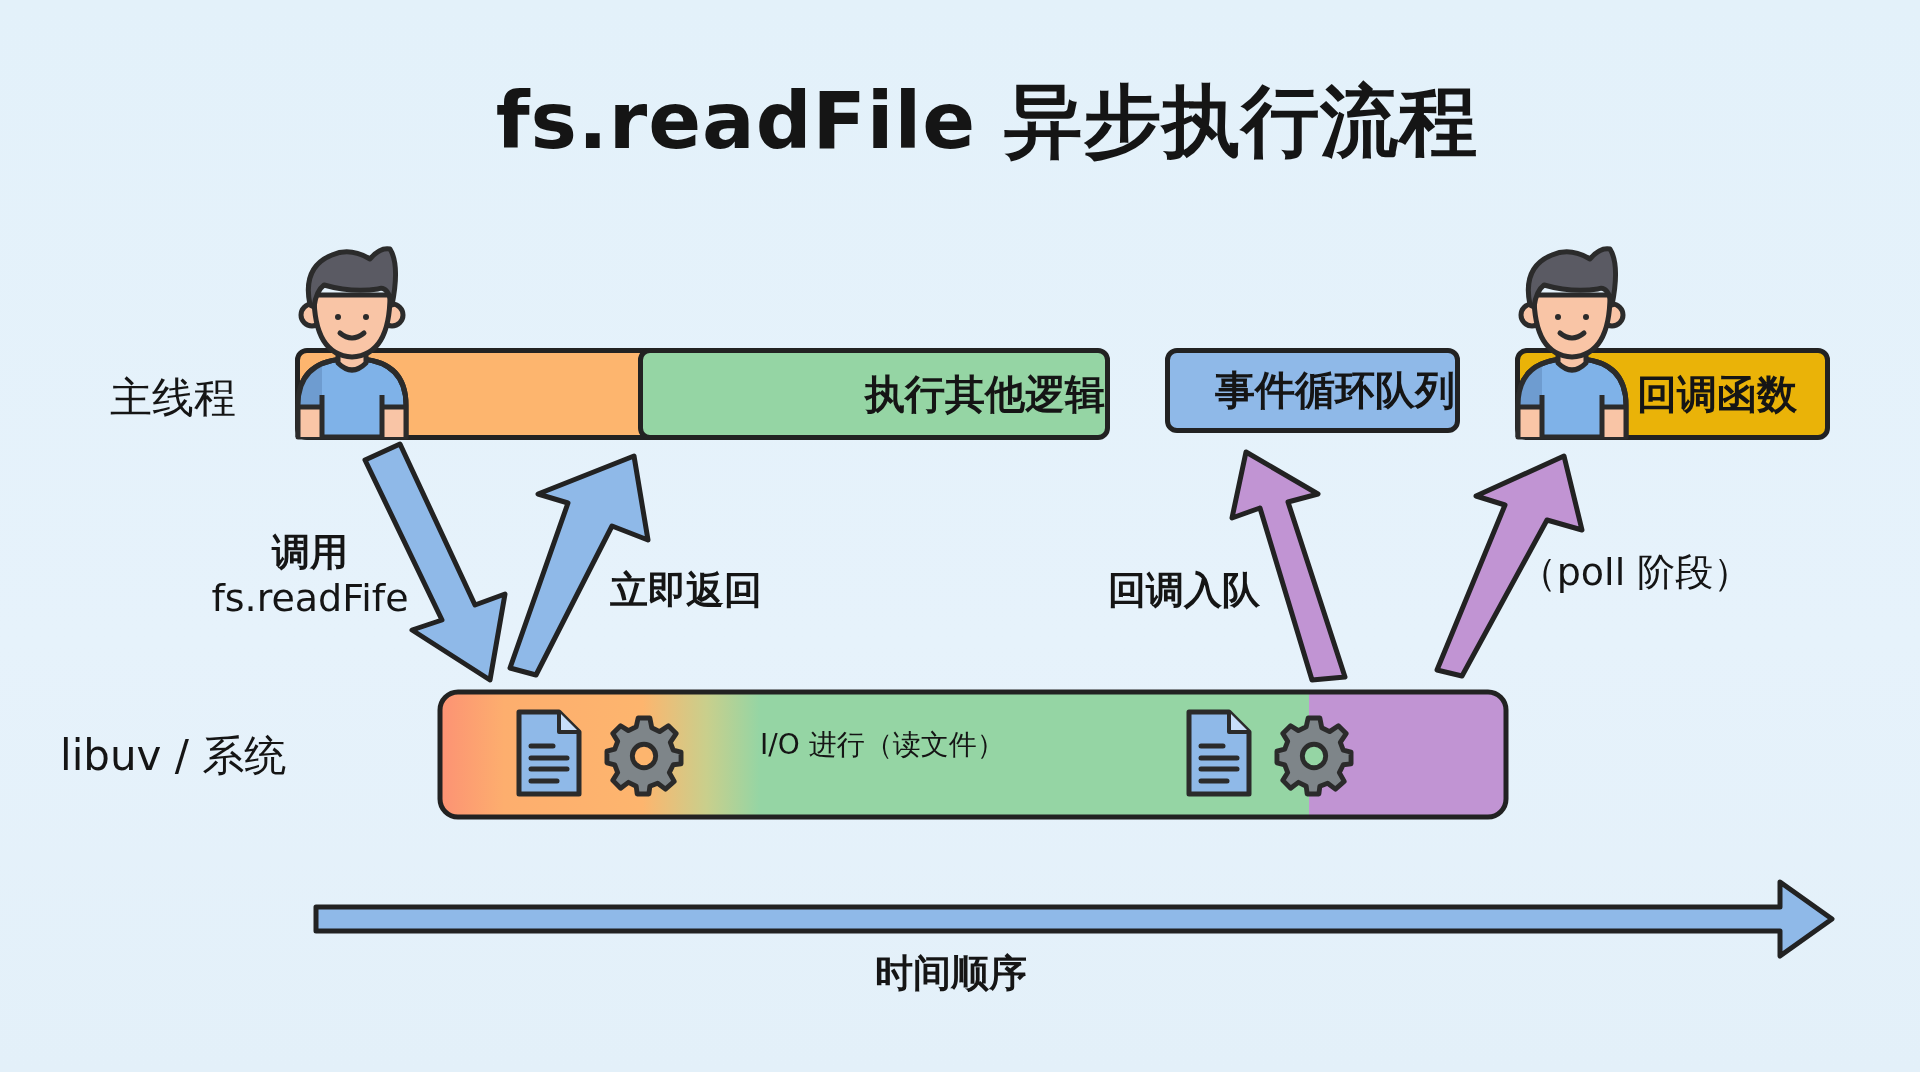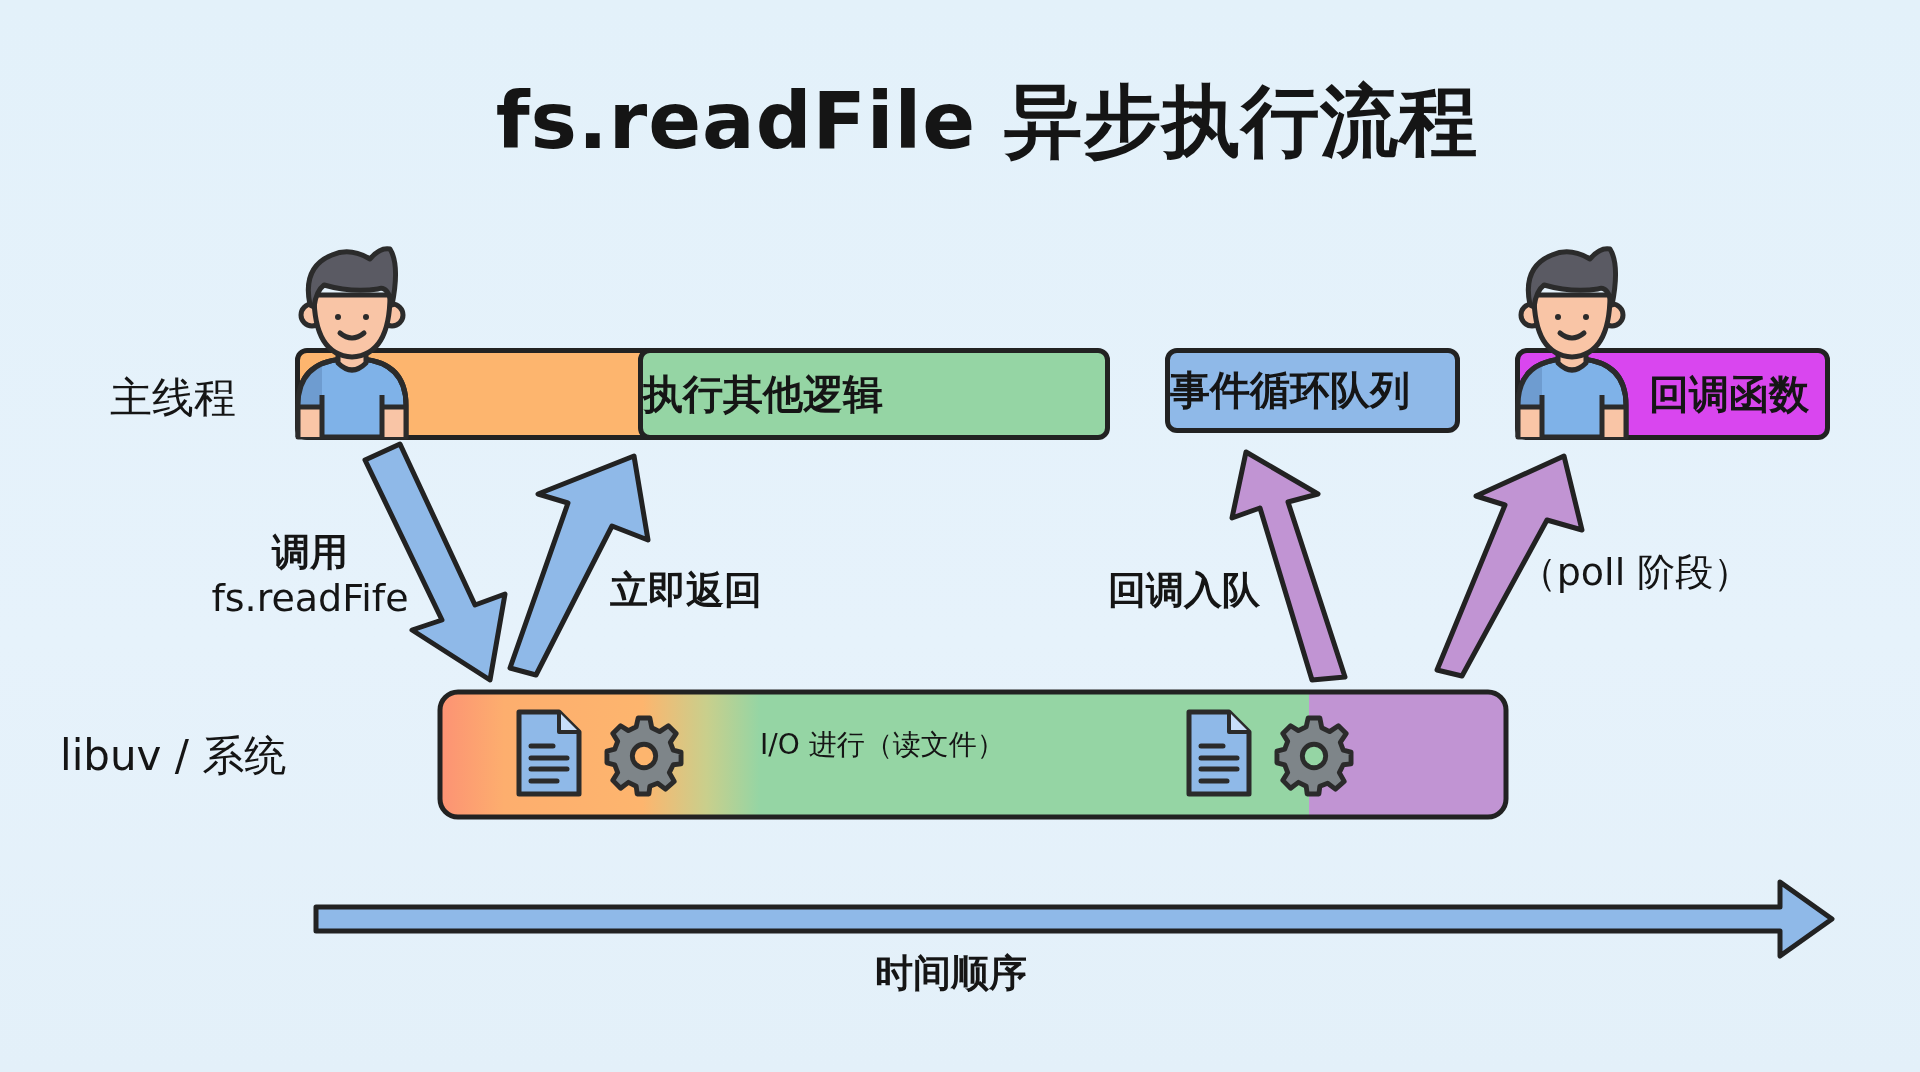--- a/index.html
+++ b/index.html
@@ -12,21 +12,21 @@
   }
   .abs { position: absolute; }
   .title {
     left: 0; width: 1920px; top: 70px; text-align: center;
     font-size: 78px; font-weight: bold; letter-spacing: 1px; padding-left: 27px;
   }
   .lane-label { font-size: 42px; font-weight: normal; }
   .lane-label.libuv { font-weight: normal; }
   .bar {
     border: 5px solid #222; border-radius: 12px; box-sizing: border-box;
-    display: flex; align-items: center; justify-content: flex-start;
+    display: flex; align-items: center; justify-content: flex-end;
     font-size: 40px; font-weight: bold;
   }
   .arrow-label { font-size: 38px; font-weight: bold; text-align: center; line-height: 1.2; }
   svg { overflow: visible; }
 </style>
 </head>
 <body>
 
 <div class="abs title">fs.readFile 异步执行流程</div>
 
@@ -39,21 +39,21 @@
   </div>
   <div class="abs bar" style="left:343px; top:0; width:472px; height:92px; background:#95d5a4;">
     <span>执行其他逻辑</span>
   </div>
 </div>
 
 <div class="abs bar" style="left:1165px; top:348px; width:295px; height:85px; background:#8fb9e8;">
   <span>事件循环队列</span>
 </div>
 
-<div class="abs bar" style="left:1515px; top:348px; width:315px; height:92px; background:#d946ef; justify-content:flex-end; padding-right:16px;text-align:right;">
+<div class="abs bar" style="left:1515px; top:348px; width:315px; height:92px; background:#eab308; justify-content:flex-end; padding-right:28px;text-align:right;">
   <span>回调函数</span>
 </div>
 
 <svg class="abs" style="left:292px; top:245px;" width="120" height="195" viewBox="0 0 120 195">
   <g stroke="#2b2b2b" stroke-width="5" stroke-linejoin="round">
     <path d="M6 192 L6 160 Q6 118 50 114 L70 114 Q114 118 114 160 L114 192 Z" fill="#7fb2e8"></path>
     <path d="M6 160 Q6 128 30 120 L30 192 L6 192 Z" fill="#6e9cd0" stroke="none"></path>
     <rect x="8" y="162" width="22" height="30" fill="#f9c5a6" stroke="none"></rect>
     <rect x="90" y="162" width="22" height="30" fill="#f9c5a6" stroke="none"></rect>
     <line x1="30" y1="150" x2="30" y2="192"></line>

